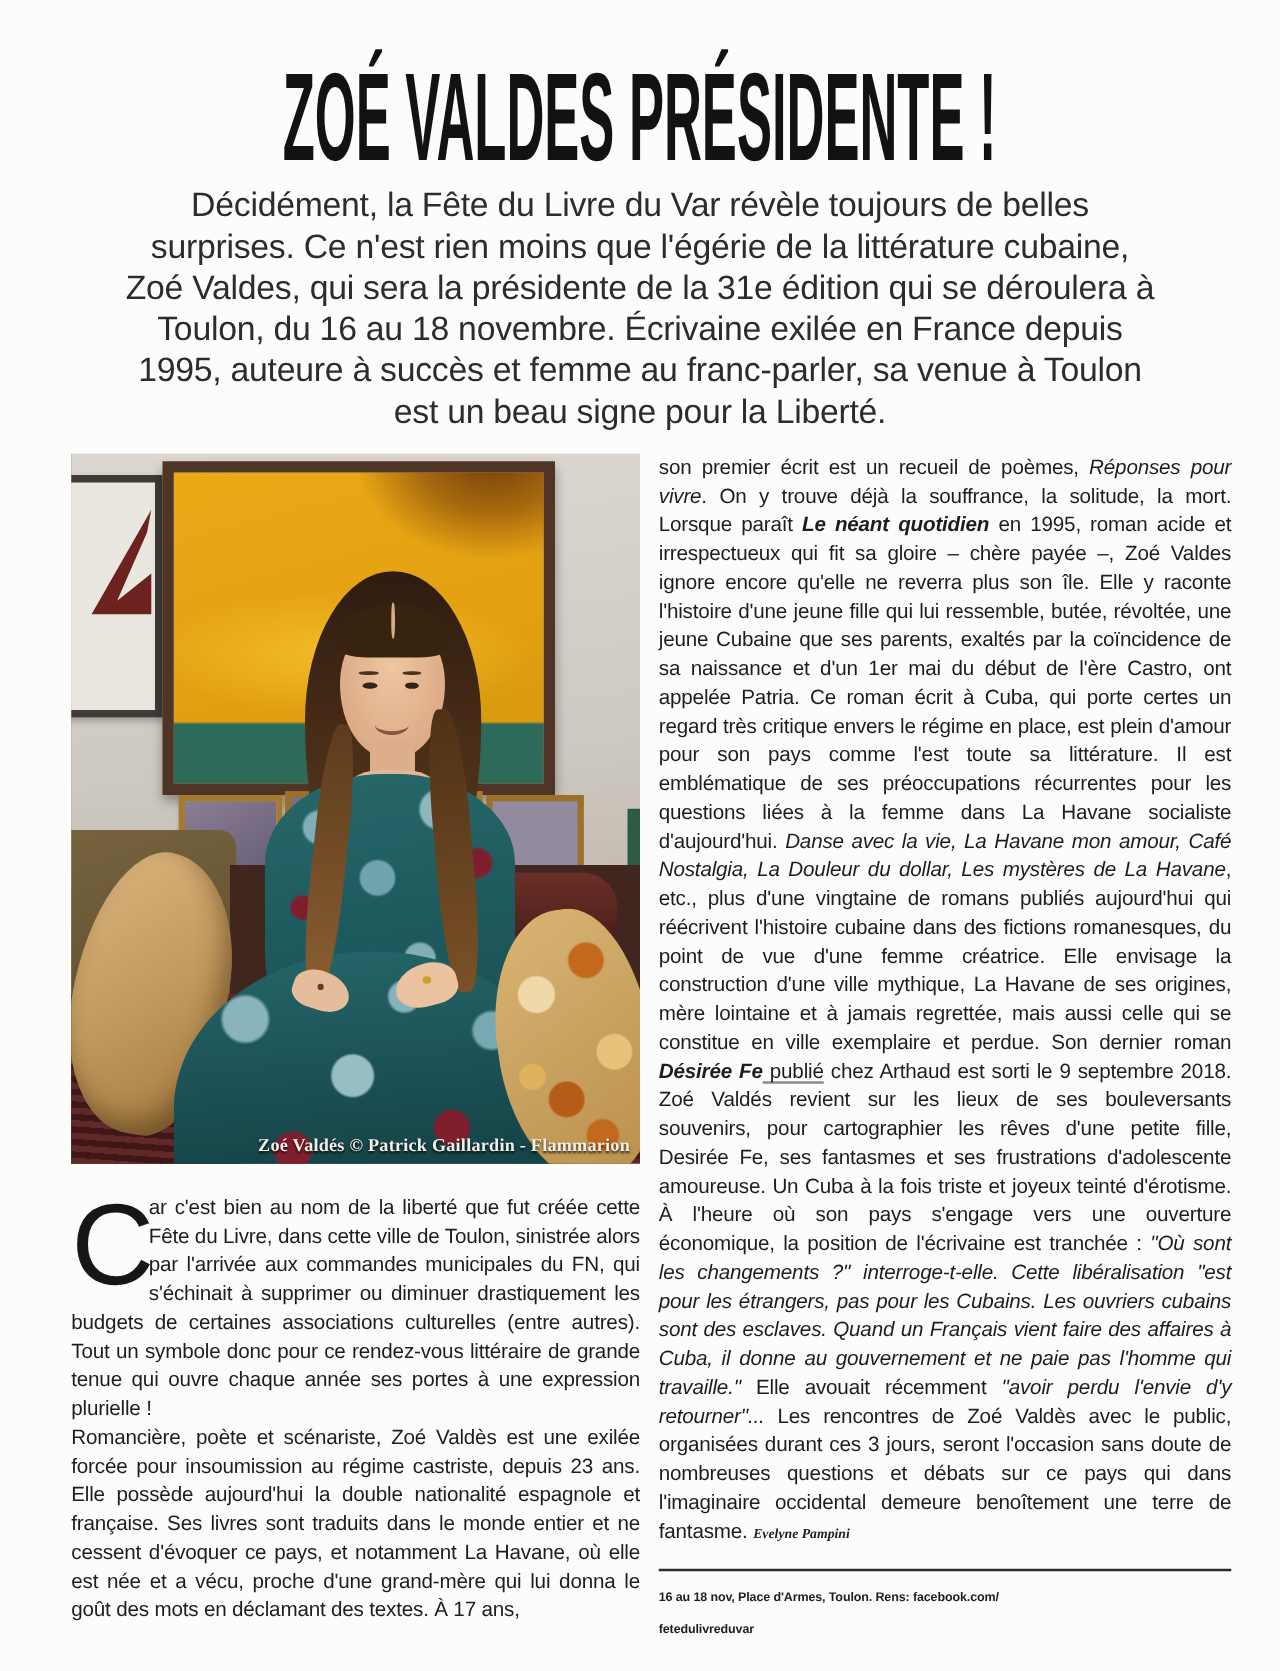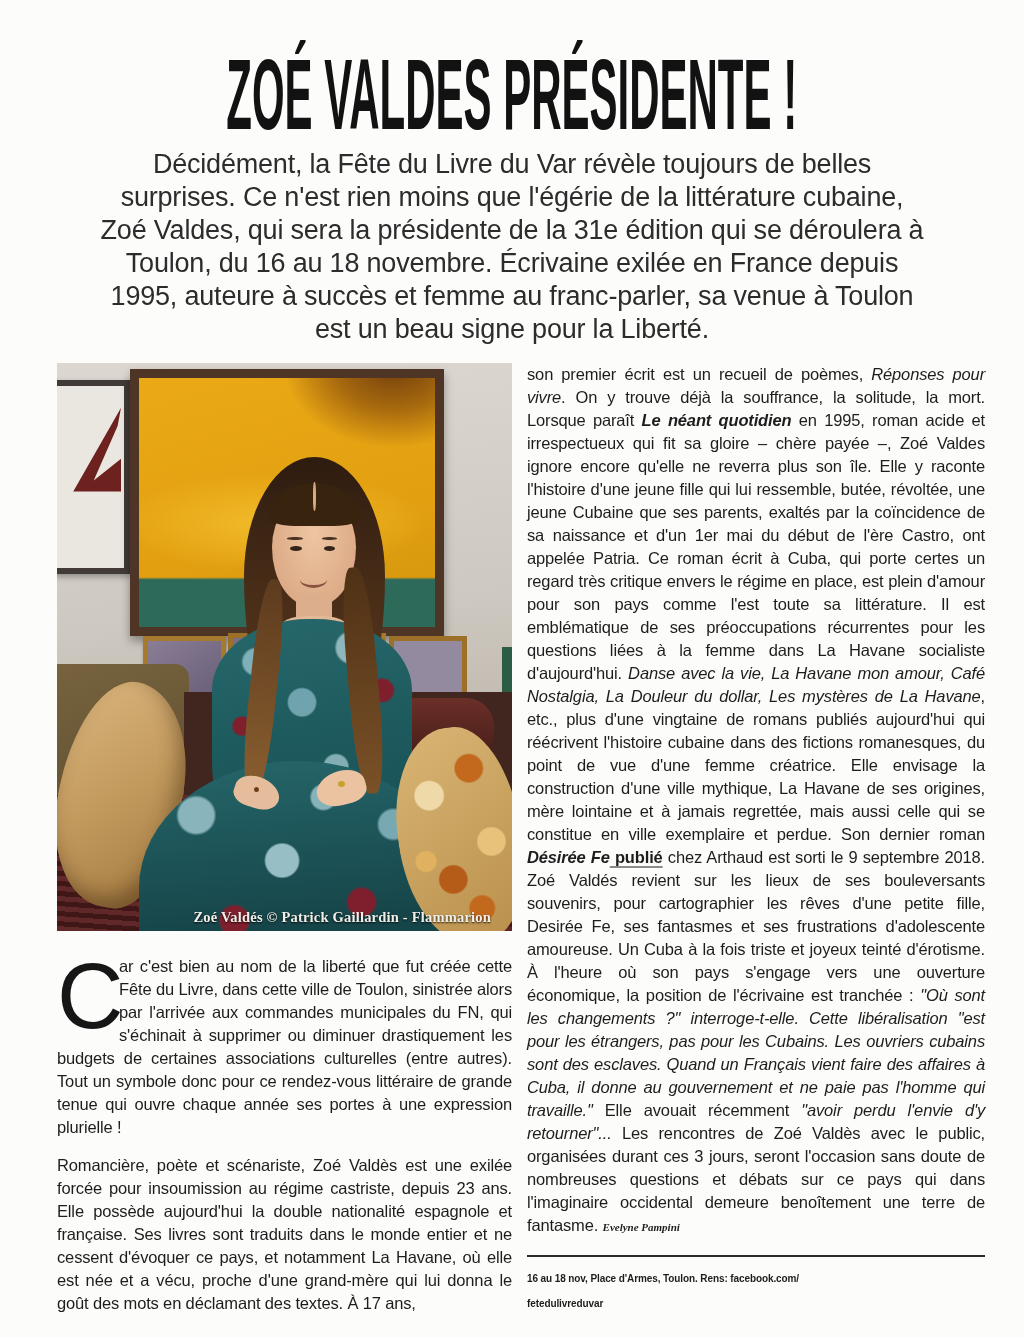--- a/index.html
+++ b/index.html
@@ -15,28 +15,28 @@
   .intro{max-width:832px;margin:10px auto 17px;font-size:27px;line-height:33px;
          text-align:center;color:#2c2c2c;letter-spacing:-.2px;}
 
   
   .columns{display:flex;gap:15px;padding:0 39px 0 57px;margin-top:16px;}
   .col-left{width:455px;flex:0 0 455px;}
   .col-right{flex:1;min-width:0;}
   .body{font-size:16.5px;line-height:23px;text-align:justify;margin:0;
         letter-spacing:-.15px;color:#1d1d1d;}
   .col-left .body{margin-top:24px;}
-  .col-left .body + .body{margin-top:15px;}
+  .col-left .body + .body{margin-top:0;}
   .dropcap{float:left;font-size:92px;line-height:72px;height:70px;width:58px;
            margin:5px 4px 0 0;color:#161616;font-weight:400;}
 
   .seg-italic{font-style:italic;}
   .seg-bold{font-weight:normal;}
   .seg-bold-italic{font-weight:bold;font-style:italic;}
-  .seg-bold-underline{font-weight:bold;text-decoration:underline;
+  .seg-bold-underline{font-weight:normal;text-decoration:underline;
       text-decoration-color:#8a8a8a;text-decoration-thickness:2px;text-underline-offset:3px;}
   .seg-signature{font-family:"Liberation Serif",serif;font-style:italic;font-weight:bold;
       font-size:11px;letter-spacing:0;}
 
   .rule{border:0;border-top:2px solid #2b2b2b;margin:16px 0 0;}
   .footer{font-weight:bold;font-size:10px;line-height:25px;margin:9px 0 0;
           white-space:pre-line;letter-spacing:-.1px;}
 
   
   .photo{position:relative;width:455px;height:568px;margin:0;overflow:hidden;
@@ -124,21 +124,21 @@
   .ph-cushion-gold{right:-2%;top:64%;width:27%;height:38%;z-index:10;transform:rotate(-8deg);
       border-radius:50% 45% 40% 48%/48% 52% 42% 50%;
       background:
         radial-gradient(circle at 30% 30%,#efd9a8 0 8%,transparent 9%),
         radial-gradient(circle at 65% 20%,#c2691e 0 7%,transparent 8%),
         radial-gradient(circle at 75% 55%,#e8c27a 0 9%,transparent 10%),
         radial-gradient(circle at 40% 70%,#b55c18 0 8%,transparent 9%),
         radial-gradient(circle at 20% 60%,#e0b15e 0 6%,transparent 7%),
         radial-gradient(circle at 60% 85%,#c2691e 0 6%,transparent 7%),
         linear-gradient(150deg,#d9b575,#b98f4a);}
-  .caption{position:absolute;right:21px;bottom:5px;z-index:12;
+  .caption{position:absolute;right:8px;bottom:5px;z-index:12;
       font-family:"Liberation Serif",serif;font-weight:bold;font-size:14.5px;
       color:#f2efe9;text-shadow:0 1px 2px rgba(0,0,0,.85);letter-spacing:.2px;}
 </style>
 </head>
 <body>
 
 <div class="page">
 
   <header>
     <h1>

